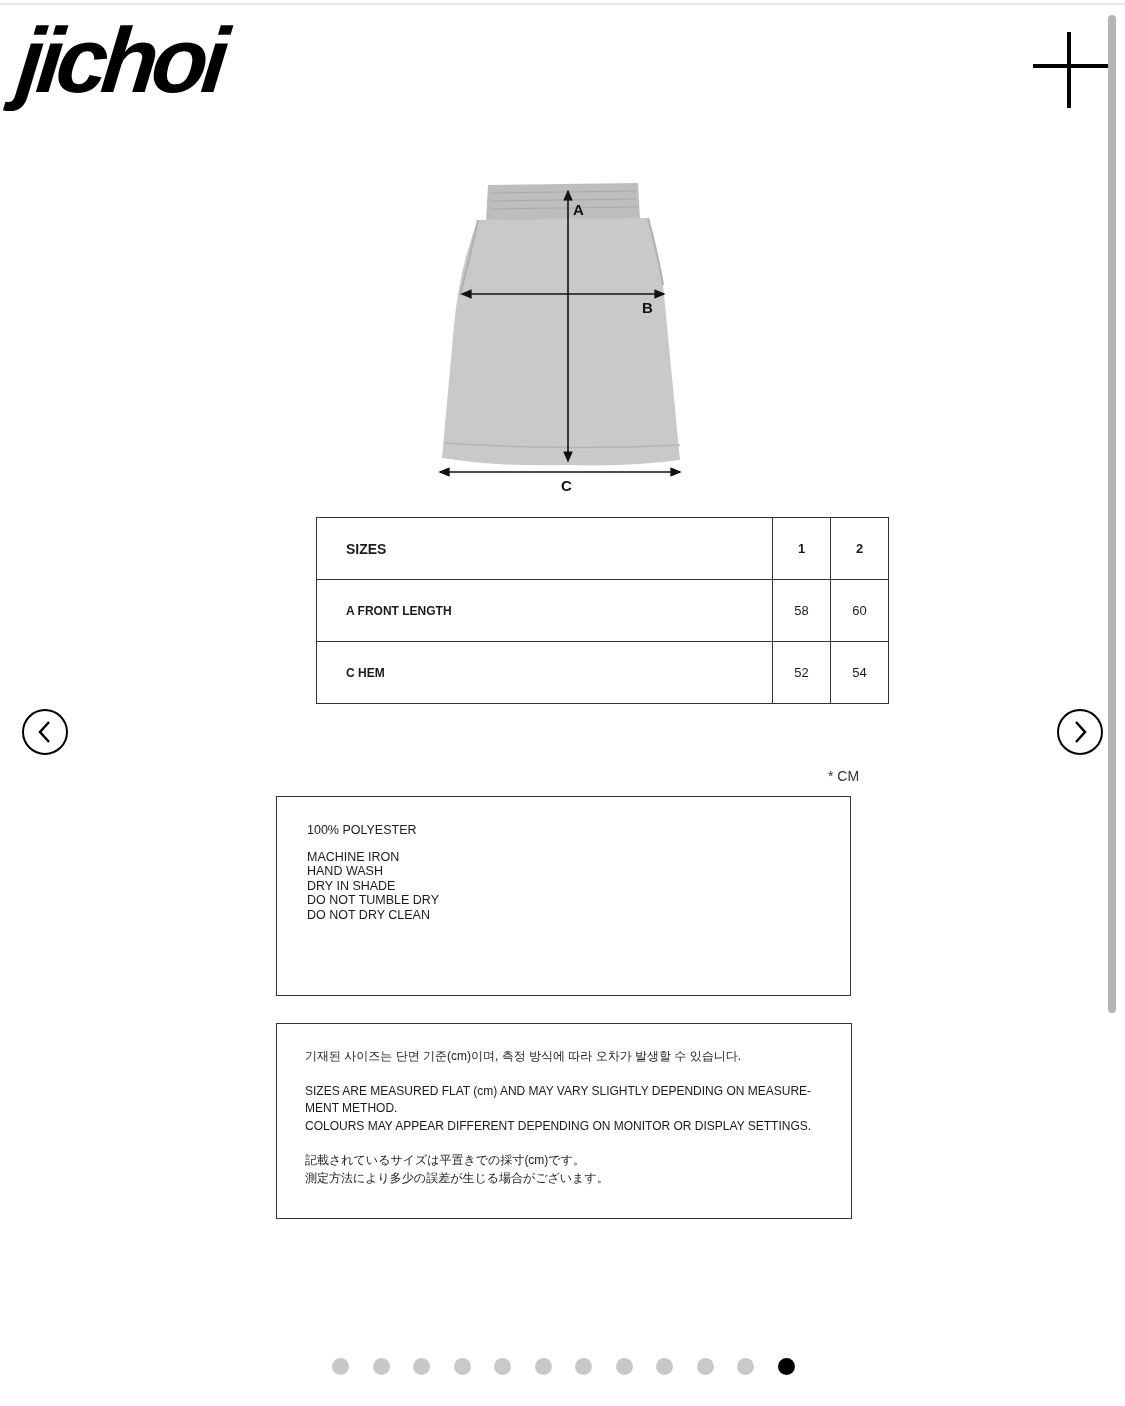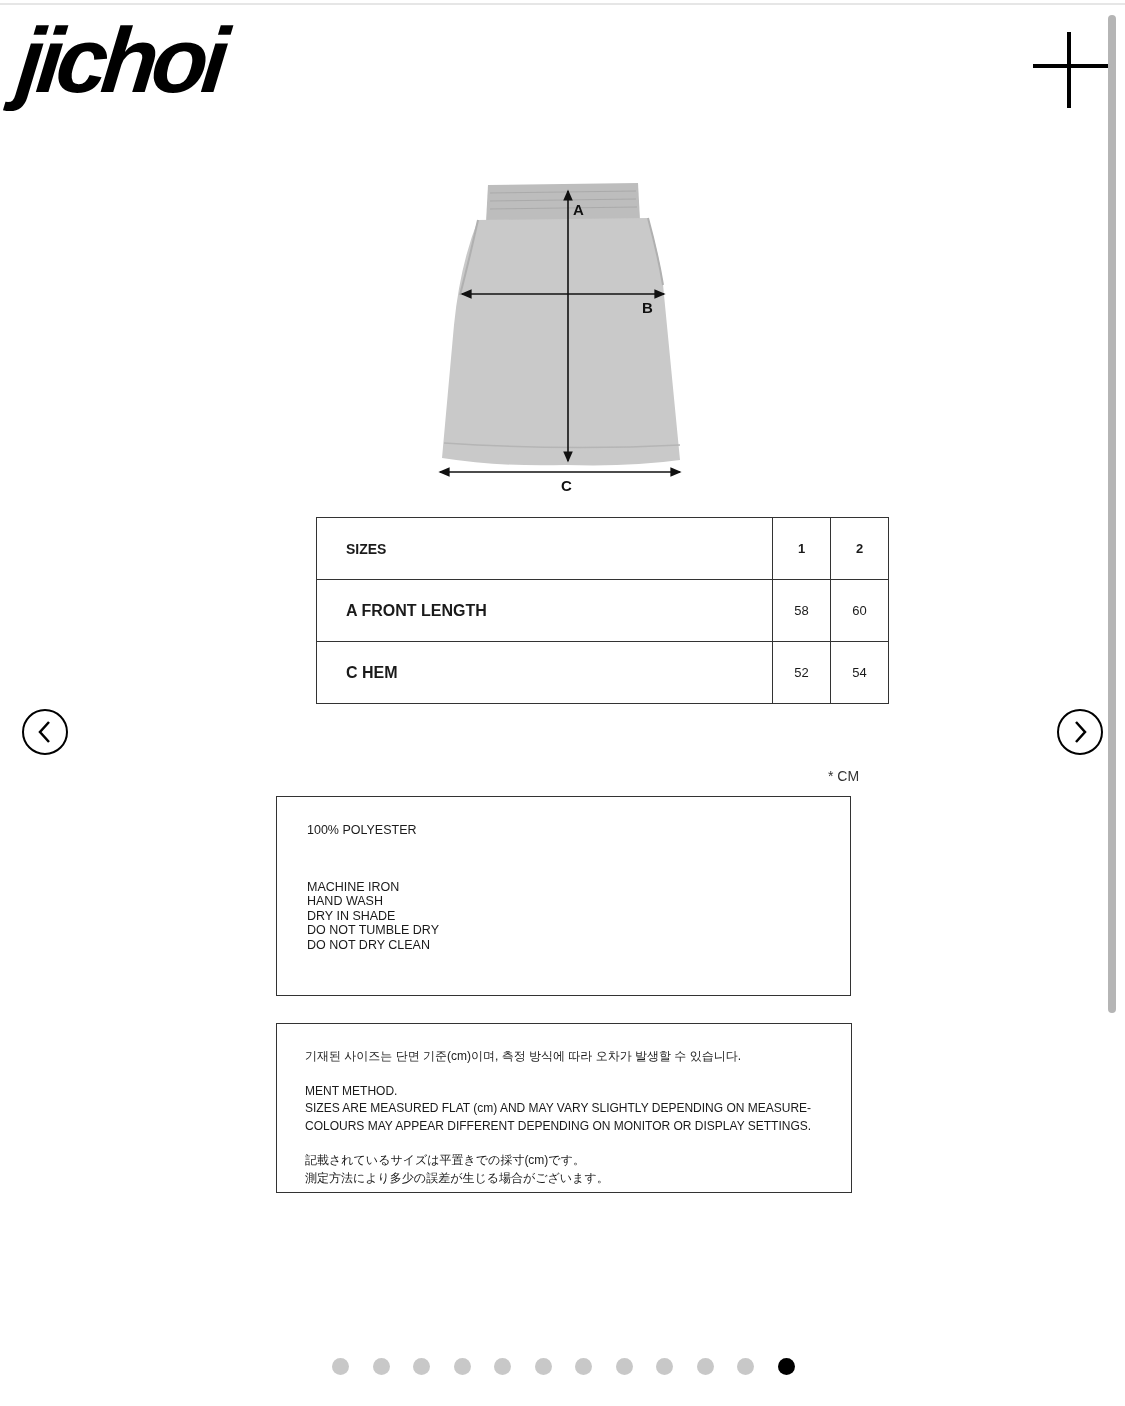--- a/index.html
+++ b/index.html
@@ -10,29 +10,29 @@
   .plus { position: absolute; left: 1033px; top: 32px; width: 76px; height: 76px; cursor: pointer; }
   .plus::before { content: ""; position: absolute; left: 0; top: 32px; width: 76px; height: 4px; background: #000; }
   .plus::after { content: ""; position: absolute; left: 34px; top: 0; width: 4px; height: 76px; background: #000; }
   .scrollbar { position: absolute; left: 1108px; top: 15px; width: 8px; height: 998px; background: #b5b5b5; border-radius: 4px; }
   .skirt-wrap { position: absolute; left: 430px; top: 175px; width: 270px; height: 325px; }
   .nav-arrow { position: absolute; width: 46px; height: 46px; border: 2.5px solid #000; border-radius: 50%; cursor: pointer; display: flex; align-items: center; justify-content: center; background: #fff; }
   .nav-prev { left: 22px; top: 709px; }
   .nav-next { left: 1057px; top: 709px; }
   table.sizes { position: absolute; left: 276px; top: 517px; width: 573px; border-collapse: collapse; margin-left: 40px; }
   table.sizes td { border: 1.5px solid #333; height: 62px; font-size: 13px; }
-  table.sizes td.label { padding-left: 29px; font-weight: 700; font-size: 16px; }
+  table.sizes td.label { padding-left: 29px; font-weight: 700; font-size: 12px; }
   table.sizes tr.head td.label { font-size: 14px; }
   table.sizes td.num { width: 58px; text-align: center; }
   table.sizes tr.head td.num { font-weight: 700; }
   .unit { position: absolute; left: 828px; top: 768px; font-size: 14px; color: #333; }
   .box { position: absolute; border: 1.5px solid #333; }
   .care { left: 276px; top: 796px; width: 575px; height: 200px; padding: 26px 0 0 30px; font-size: 12.5px; line-height: 14.5px; }
-  .care .mat { margin-bottom: 42px; }
-  .note { left: 276px; top: 1023px; width: 576px; height: 170px; padding: 24px 0 0 28px; font-size: 12px; line-height: 17.5px; }
+  .care .mat { margin-bottom: 12px; }
+  .note { left: 276px; top: 1023px; width: 576px; height: 196px; padding: 24px 0 0 28px; font-size: 12px; line-height: 17.5px; }
   .note .para { margin-bottom: 17px; }
   .dots { position: absolute; top: 1358px; left: 332px; display: flex; gap: 23.5px; }
   .dot { width: 17px; height: 17px; border-radius: 50%; background: #c8c8c8; cursor: pointer; }
   .dot.active { background: #000; }
 </style>
 </head>
 <body>
 
 <div class="topline"></div>
 
@@ -108,22 +108,22 @@
   <div>DRY IN SHADE</div>
   <div>DO NOT TUMBLE DRY</div>
   <div>DO NOT DRY CLEAN</div>
 </div>
 
 <div class="box note">
   <div class="para">
     <div>기재된 사이즈는 단면 기준(cm)이며, 측정 방식에 따라 오차가 발생할 수 있습니다.</div>
   </div>
   <div class="para">
+    <div>SIZES ARE MEASURED FLAT (cm) AND MAY VARY SLIGHTLY DEPENDING ON MEASURE-</div>
     <div>MENT METHOD.</div>
-    <div>SIZES ARE MEASURED FLAT (cm) AND MAY VARY SLIGHTLY DEPENDING ON MEASURE-</div>
     <div>COLOURS MAY APPEAR DIFFERENT DEPENDING ON MONITOR OR DISPLAY SETTINGS.</div>
   </div>
   <div class="para">
     <div>記載されているサイズは平置きでの採寸(cm)です。</div>
     <div>測定方法により多少の誤差が生じる場合がございます。</div>
   </div>
 </div>
 
 <div class="dots">
   <div class="dot"></div>

